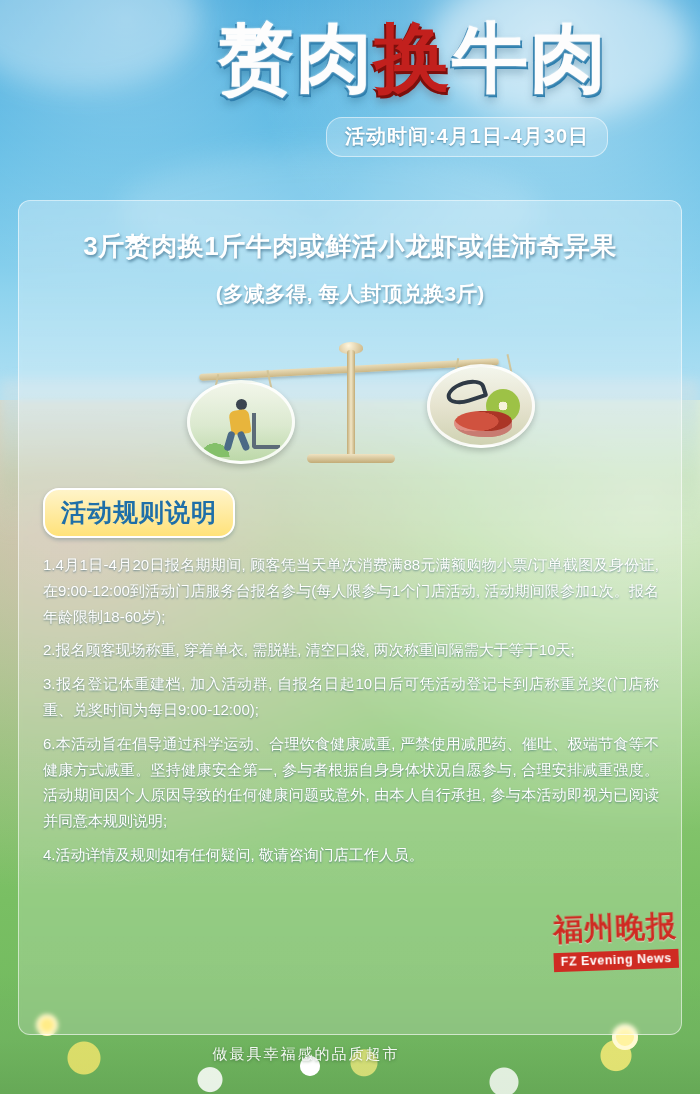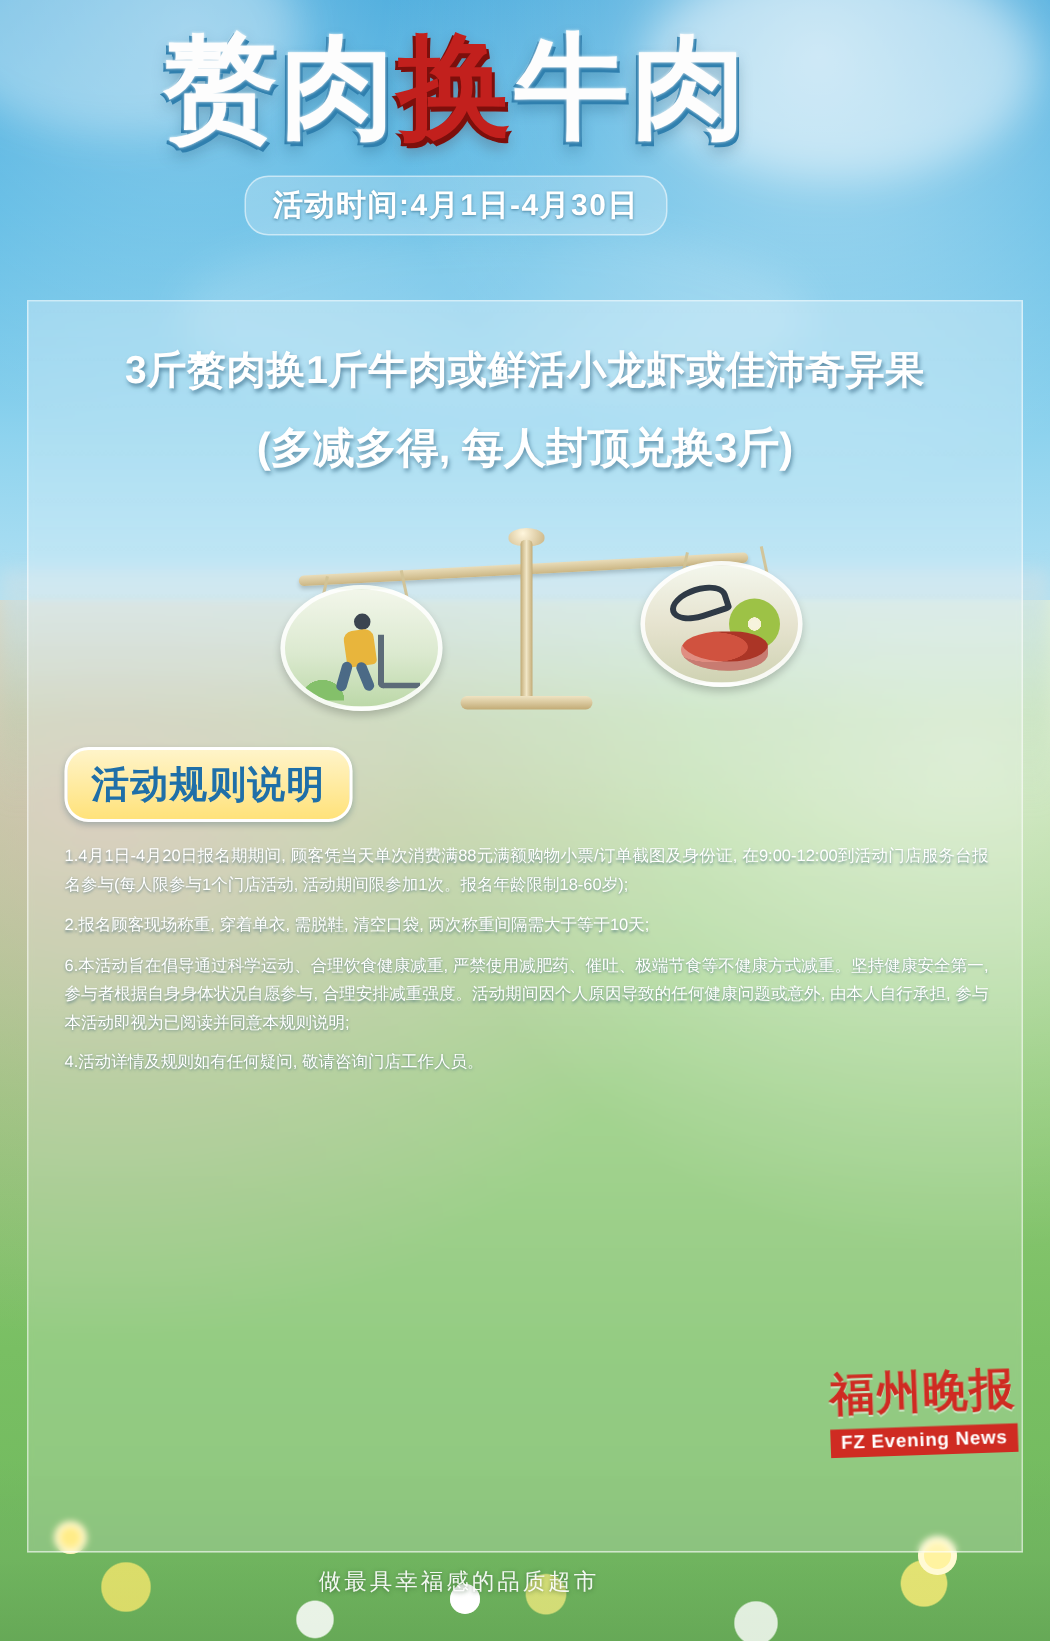--- a/index.html
+++ b/index.html
@@ -61,21 +61,21 @@
   .flower {
     position: absolute;
     border-radius: 50%;
     box-shadow: 0 0 0 4px rgba(255,255,255,0.55) inset;
   }
 
   
   .title-wrap {
     position: absolute;
     left: 0; top: 14px; width: 608px;
-    text-align: center;
+    text-align: right;
   }
   .main-title {
     font-family: "DejaVu Serif", "Liberation Serif", serif;
     font-weight: bold;
     font-size: 76px;
     letter-spacing: 2px;
     line-height: 1.15;
     margin: 0;
     white-space: nowrap;
   }
@@ -108,39 +108,39 @@
     text-shadow: 0 1px 2px rgba(0,60,90,0.5);
   }
 
   
   .panel {
     position: absolute;
     left: 18px; top: 200px;
     width: 664px; height: 835px;
     background: linear-gradient(180deg, rgba(255,255,255,0.30) 0%, rgba(255,255,255,0.22) 40%, rgba(255,255,255,0.20) 100%);
     border: 1px solid rgba(255,255,255,0.55);
-    border-radius: 0;
+    border-radius: 12px;
     backdrop-filter: blur(2px);
   }
 
   .headline {
     margin: 28px 20px 0;
     text-align: center;
     color: #ffffff;
     font-size: 26px;
     font-weight: bold;
     letter-spacing: 0.5px;
     text-shadow: 1px 2px 3px rgba(20,70,100,0.55);
     white-space: nowrap;
   }
   .subline {
     margin: 16px 20px 0;
     text-align: center;
     color: #ffffff;
-    font-size: 28px;
+    font-size: 21px;
     font-weight: bold;
     text-shadow: 1px 2px 3px rgba(20,70,100,0.5);
   }
 
   
   .scale {
     position: relative;
     height: 160px;
     margin-top: 14px;
   }
@@ -271,21 +271,21 @@
     letter-spacing: 1px;
     box-shadow: 0 2px 4px rgba(0,60,90,0.25);
   }
   .rules-list {
     margin: 14px 22px 0 24px;
     padding: 0;
     list-style: none;
   }
   .rules-list li {
     color: #ffffff;
-    font-size: 11px;
+    font-size: 15px;
     line-height: 1.72;
     margin-bottom: 8px;
     text-shadow: 0 1px 2px rgba(20,70,100,0.55);
     text-align: justify;
   }
 
   
   .logo-stamp {
     position: absolute;
     right: 22px; bottom: 124px;
@@ -374,20 +374,21 @@
         <div class="fig-shrimp"></div>
         <div class="fig-meat"></div>
       </div>
     </div>
 
     
     <div class="rules-badge">活动规则说明</div>
     <ul class="rules-list">
       <li>1.4月1日-4月20日报名期期间, 顾客凭当天单次消费满88元满额购物小票/订单截图及身份证, 在9:00-12:00到活动门店服务台报名参与(每人限参与1个门店活动, 活动期间限参加1次。报名年龄限制18-60岁);</li>
       <li>2.报名顾客现场称重, 穿着单衣, 需脱鞋, 清空口袋, 两次称重间隔需大于等于10天;</li>
+      <li>3.报名登记体重建档, 加入活动群, 自报名日起10日后可凭活动登记卡到店称重兑奖(门店称重、兑奖时间为每日9:00-12:00);</li>
       <li>6.本活动旨在倡导通过科学运动、合理饮食健康减重, 严禁使用减肥药、催吐、极端节食等不健康方式减重。坚持健康安全第一, 参与者根据自身身体状况自愿参与, 合理安排减重强度。活动期间因个人原因导致的任何健康问题或意外, 由本人自行承担, 参与本活动即视为已阅读并同意本规则说明;</li>
       <li>4.活动详情及规则如有任何疑问, 敬请咨询门店工作人员。</li>
     </ul>
   </div>
 
   <div class="logo-stamp">
     <div class="logo-cn">福州晚报</div>
     <div class="logo-en">FZ Evening News</div>
   </div>
 

